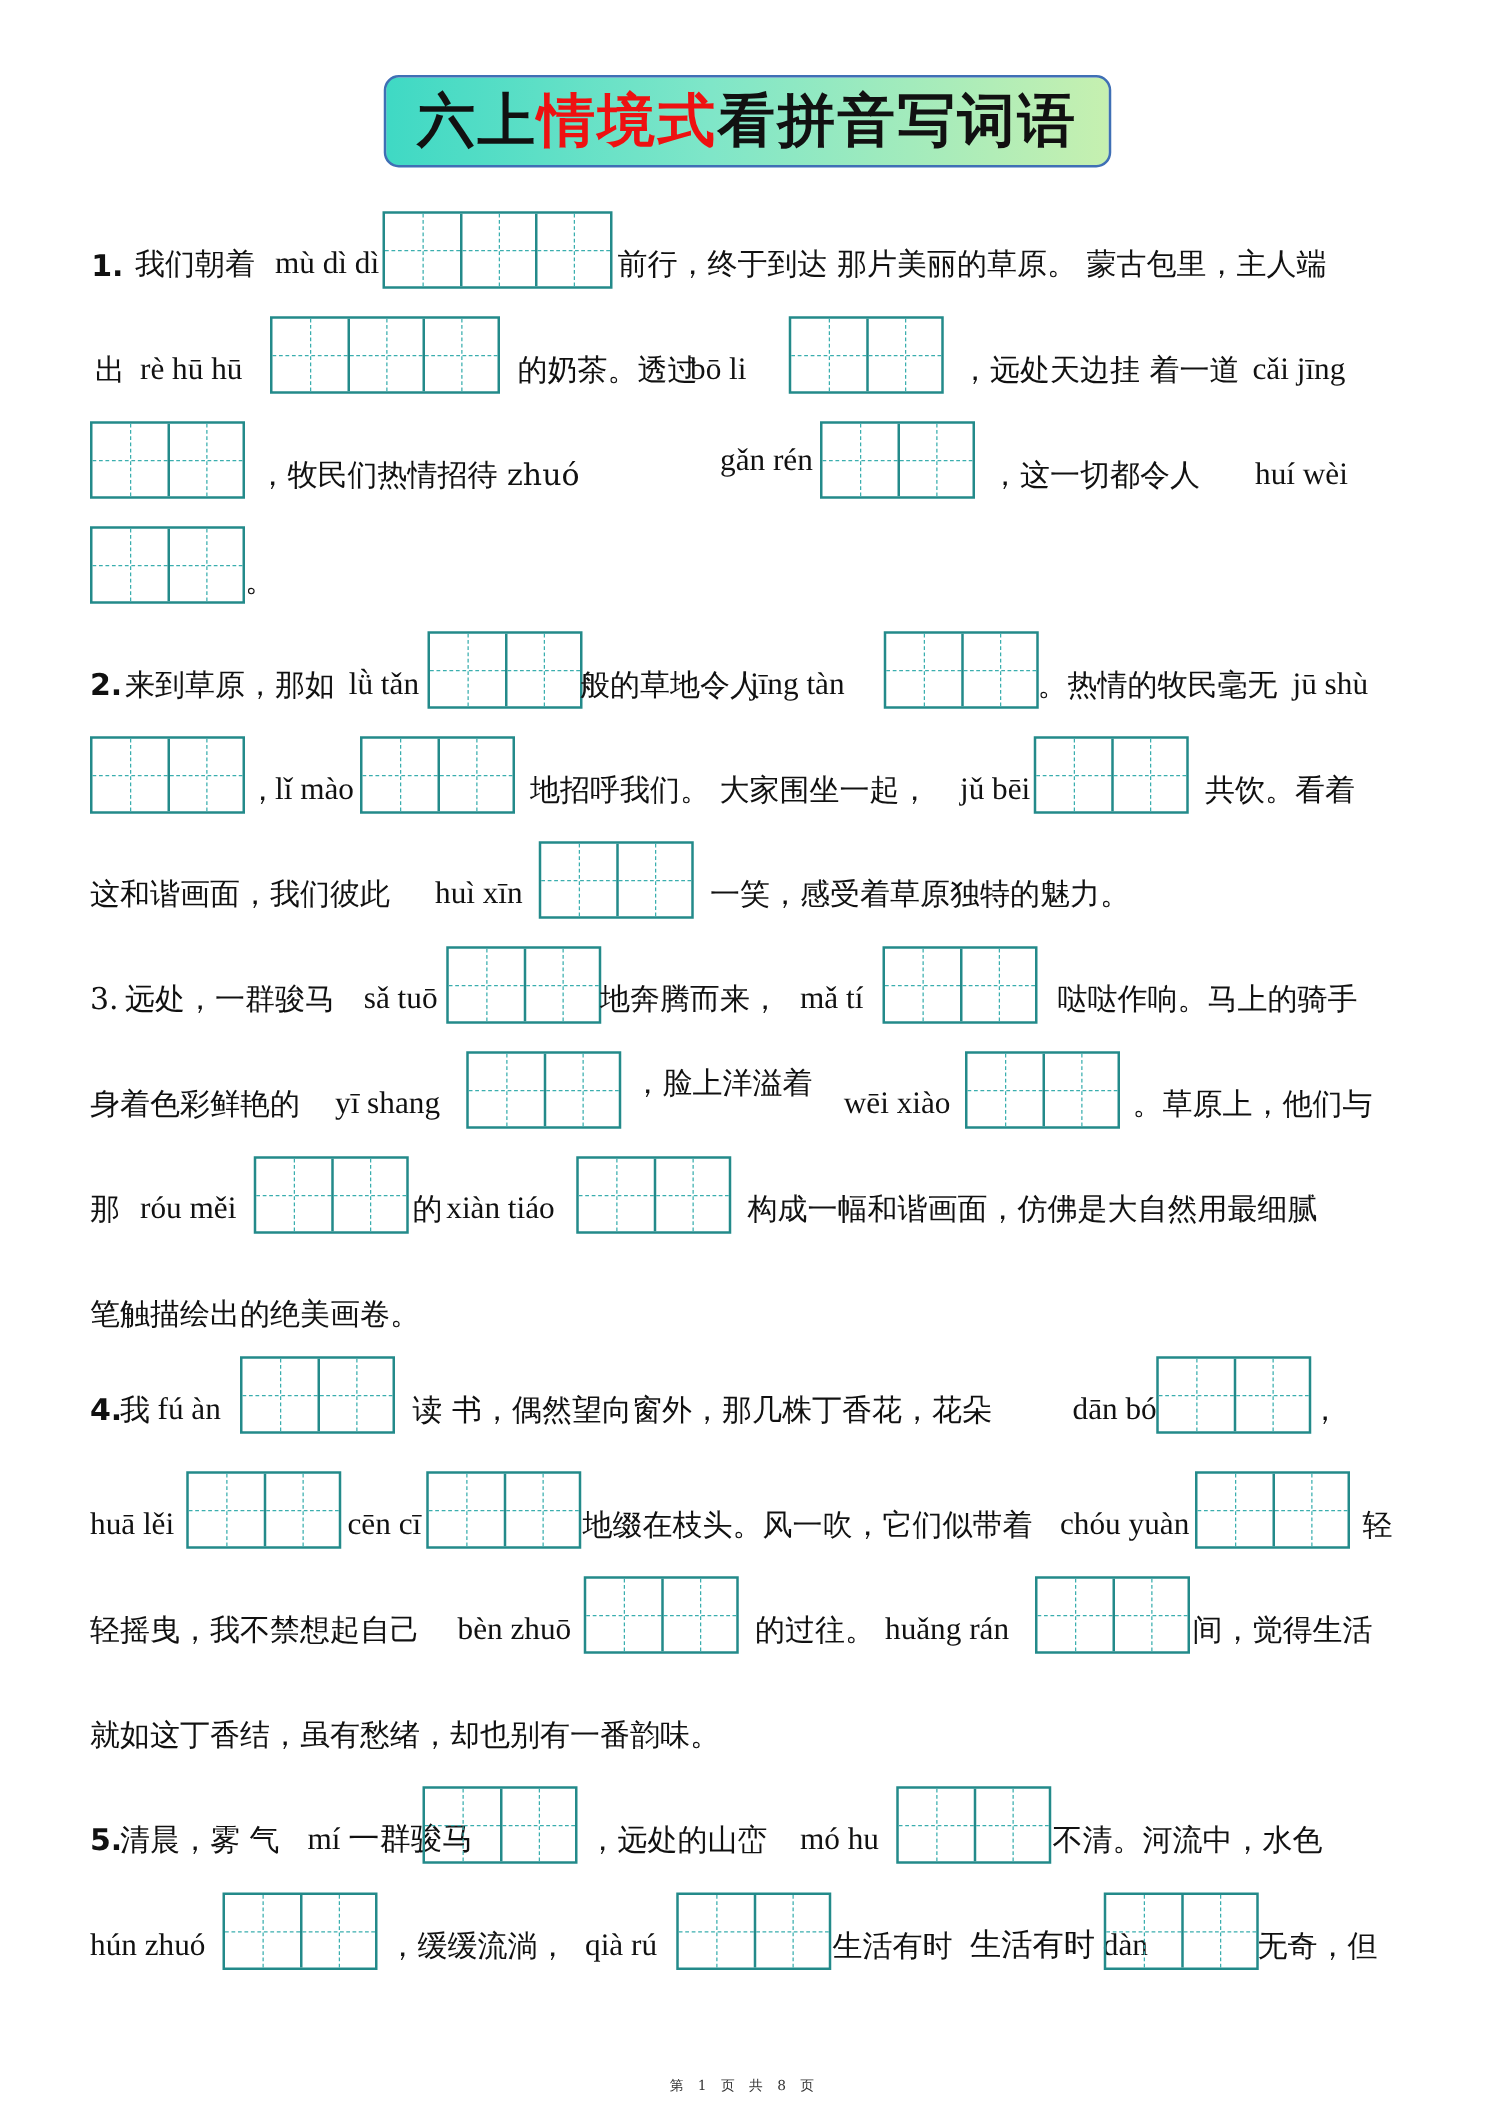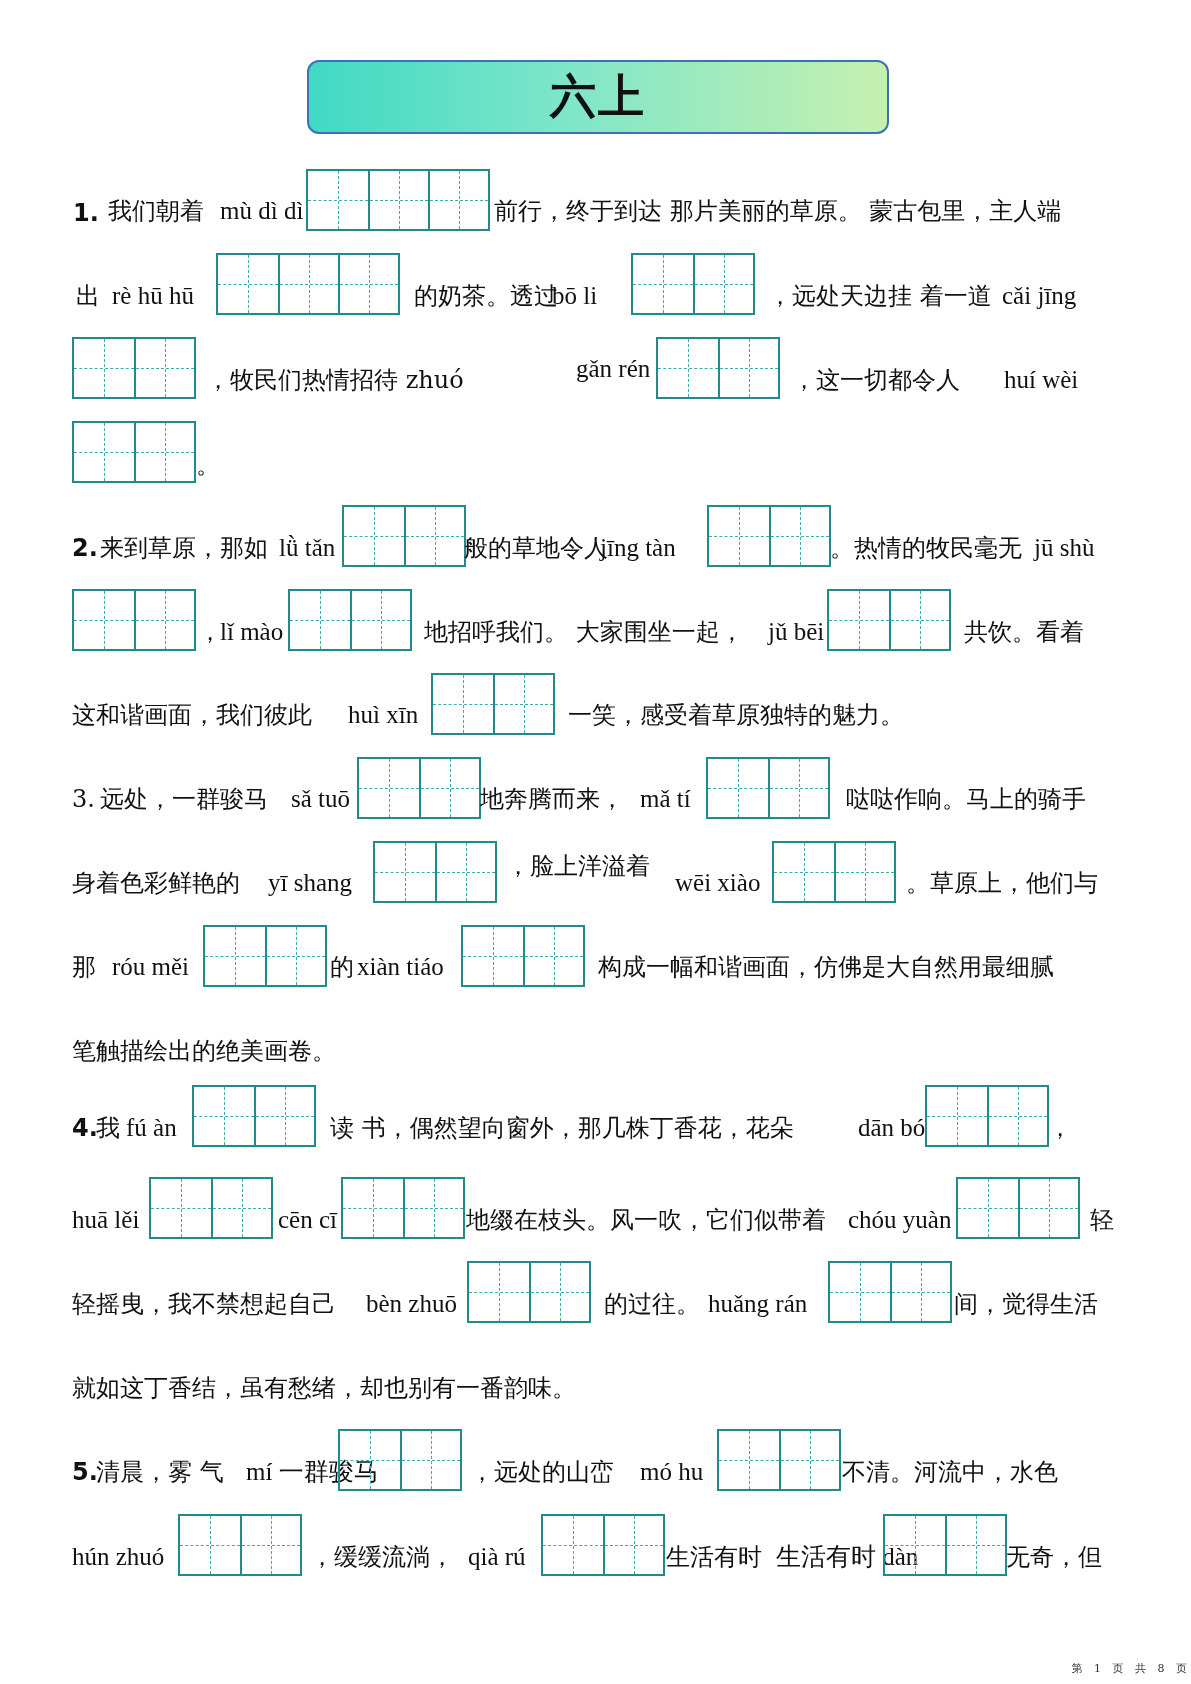--- a/index.html
+++ b/index.html
@@ -23,28 +23,30 @@
   }
   .cell {
     width: 60px; height: 100%; position: relative; box-sizing: border-box;
     border-left: 2px solid #238a8a;
   }
   .cell:first-child { border-left: none; }
   .cell::before { content: ""; position: absolute; left: 50%; top: 0; bottom: 0;
     border-left: 1.5px dashed #3aaeae; }
   .cell::after { content: ""; position: absolute; top: 50%; left: 0; right: 0;
     border-top: 1.5px dashed #3aaeae; }
-  .footer { position: absolute; left: 0; right: 0; top: 1661px; text-align: right;
+  .footer { position: absolute; left: 0; right: 0; top: 1661px; text-align: center;
     font-size: 11px; color: #333; letter-spacing: 4px; }
 </style>
 </head>
 <body>
 
 <div class="title-box">
   <span>六上</span>
+    <span class="red">情境式</span>
+    <span>看拼音写词语</span>
 </div>
 
 <span class="t num" style="left:73px;top:198px">1.</span>
 <span class="t" style="left:108px;top:196px">我们朝着</span>
 <span class="t py" style="left:220px;top:196px">mù dì dì</span>
 <div class="grid" style="left:306px;top:169px">
     <div class="cell"></div>
     <div class="cell"></div>
     <div class="cell"></div>
   </div>

